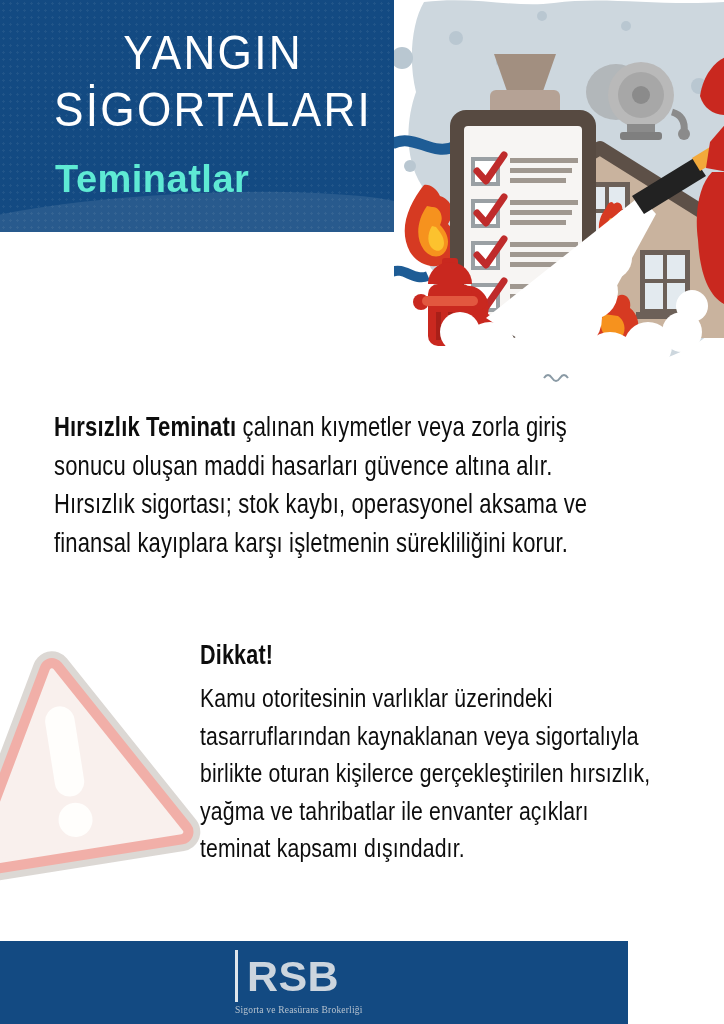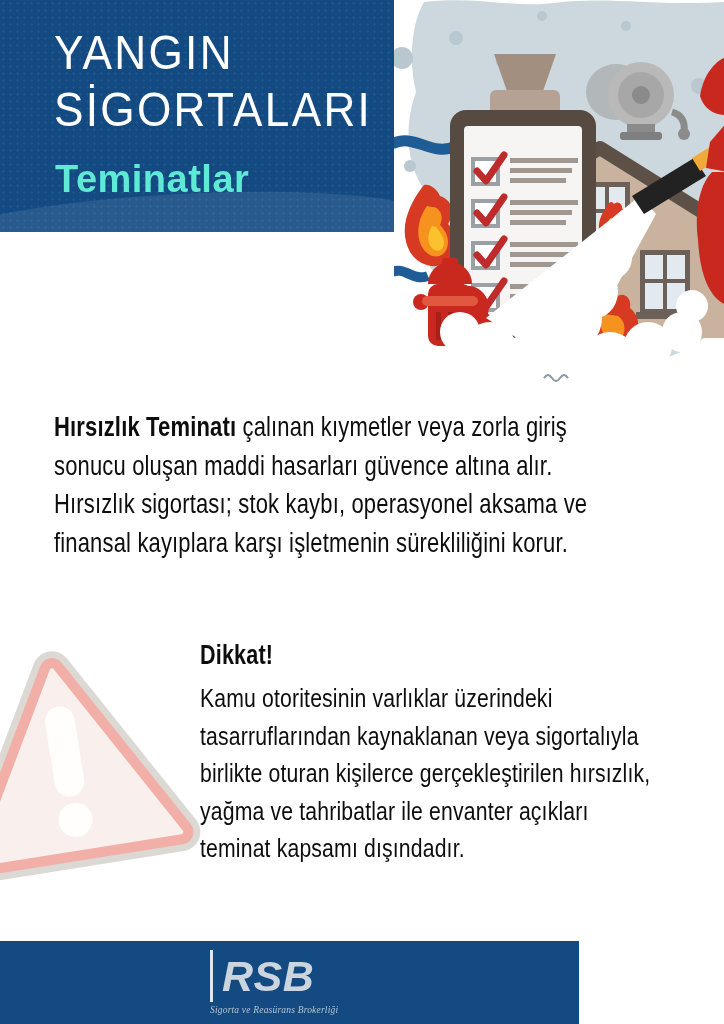--- a/index.html
+++ b/index.html
@@ -5,21 +5,21 @@
   * { margin:0; padding:0; box-sizing:border-box; }
   html,body { background:#e9e9e9; }
   .page {
     position:relative; width:724px; height:1024px; background:#ffffff;
     overflow:hidden; font-family:"Liberation Sans", sans-serif;
     margin:0 auto;
   }
   
   .header {
     position:absolute; top:0; left:0; width:394px; height:232px;
-    background:#134a82; overflow:hidden;
+    background:#134a82; overflow:hidden;text-align:center;
   }
   .header::before {
     content:""; position:absolute; inset:0;
     background-image:radial-gradient(circle, rgba(255,255,255,0.06) 1.2px, transparent 1.4px);
     background-size:7px 7px;
   }
   .header-swoosh {
     position:absolute; bottom:-36px; left:-70px; width:500px; height:74px;
     background:rgba(255,255,255,0.09);
     border-radius:100% 100% 0 0 / 100% 100% 0 0;
@@ -55,22 +55,22 @@
   }
   .warning-block {
     position:absolute; left:200px; top:640px; width:640px;
     transform:scaleX(0.80); transform-origin:left top;
     color:#0d0d0d;
   }
   .warning-title { font-size:27px; font-weight:700; margin-bottom:9px; letter-spacing:0.2px; }
   .warning-text  { font-size:26.5px; line-height:37.5px; white-space:pre-line; letter-spacing:0.2px; }
   
   .footer {
-    position:absolute; left:0; bottom:0; width:579px; height:83px;
-    background:#134a82; display:flex; justify-content:center;font-style:italic;
+    position:absolute; left:0; bottom:0; width:628px; height:83px;
+    background:#134a82; display:flex; justify-content:center;
   }
   .logo-block { position:relative; left:-12px; padding-top:9px; }
   .logo-row { display:flex; align-items:center; }
   .logo-bar { width:3px; height:52px; background:#dfe6ec; margin-right:9px; }
   .logo-text {
     font-size:43px; line-height:50px; font-weight:700;
     color:#ccd5de; letter-spacing:0.5px;
   }
   .logo-tagline {
     font-family:"Liberation Serif", serif;

